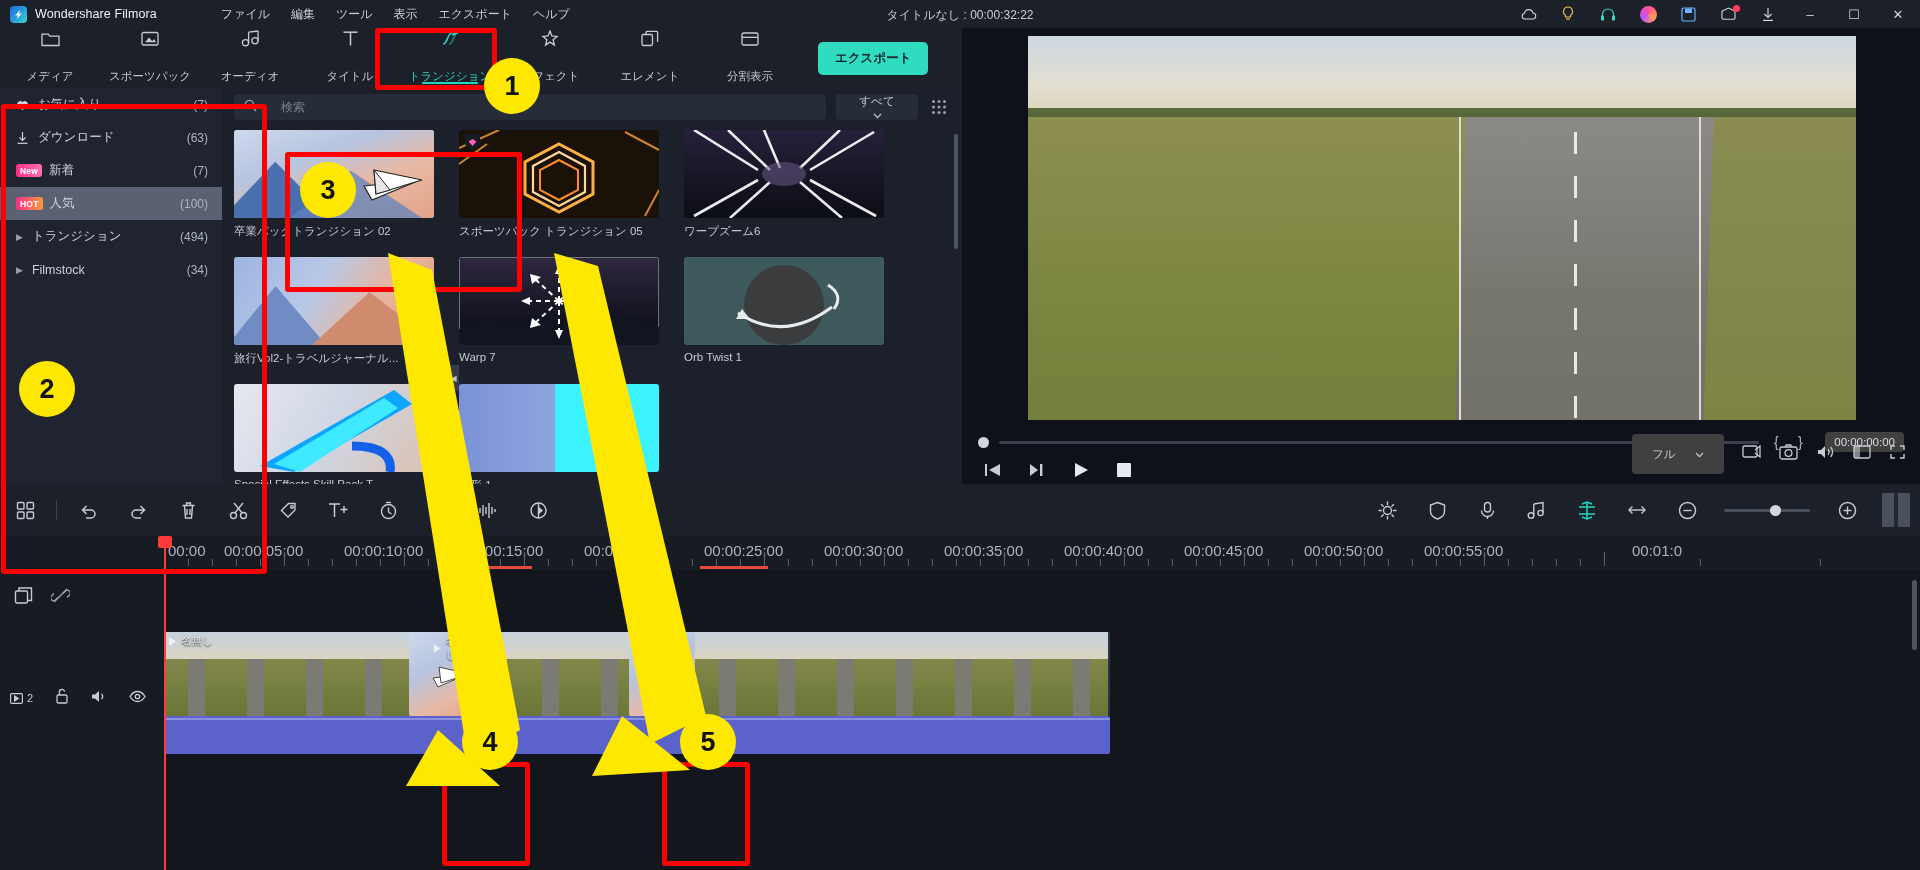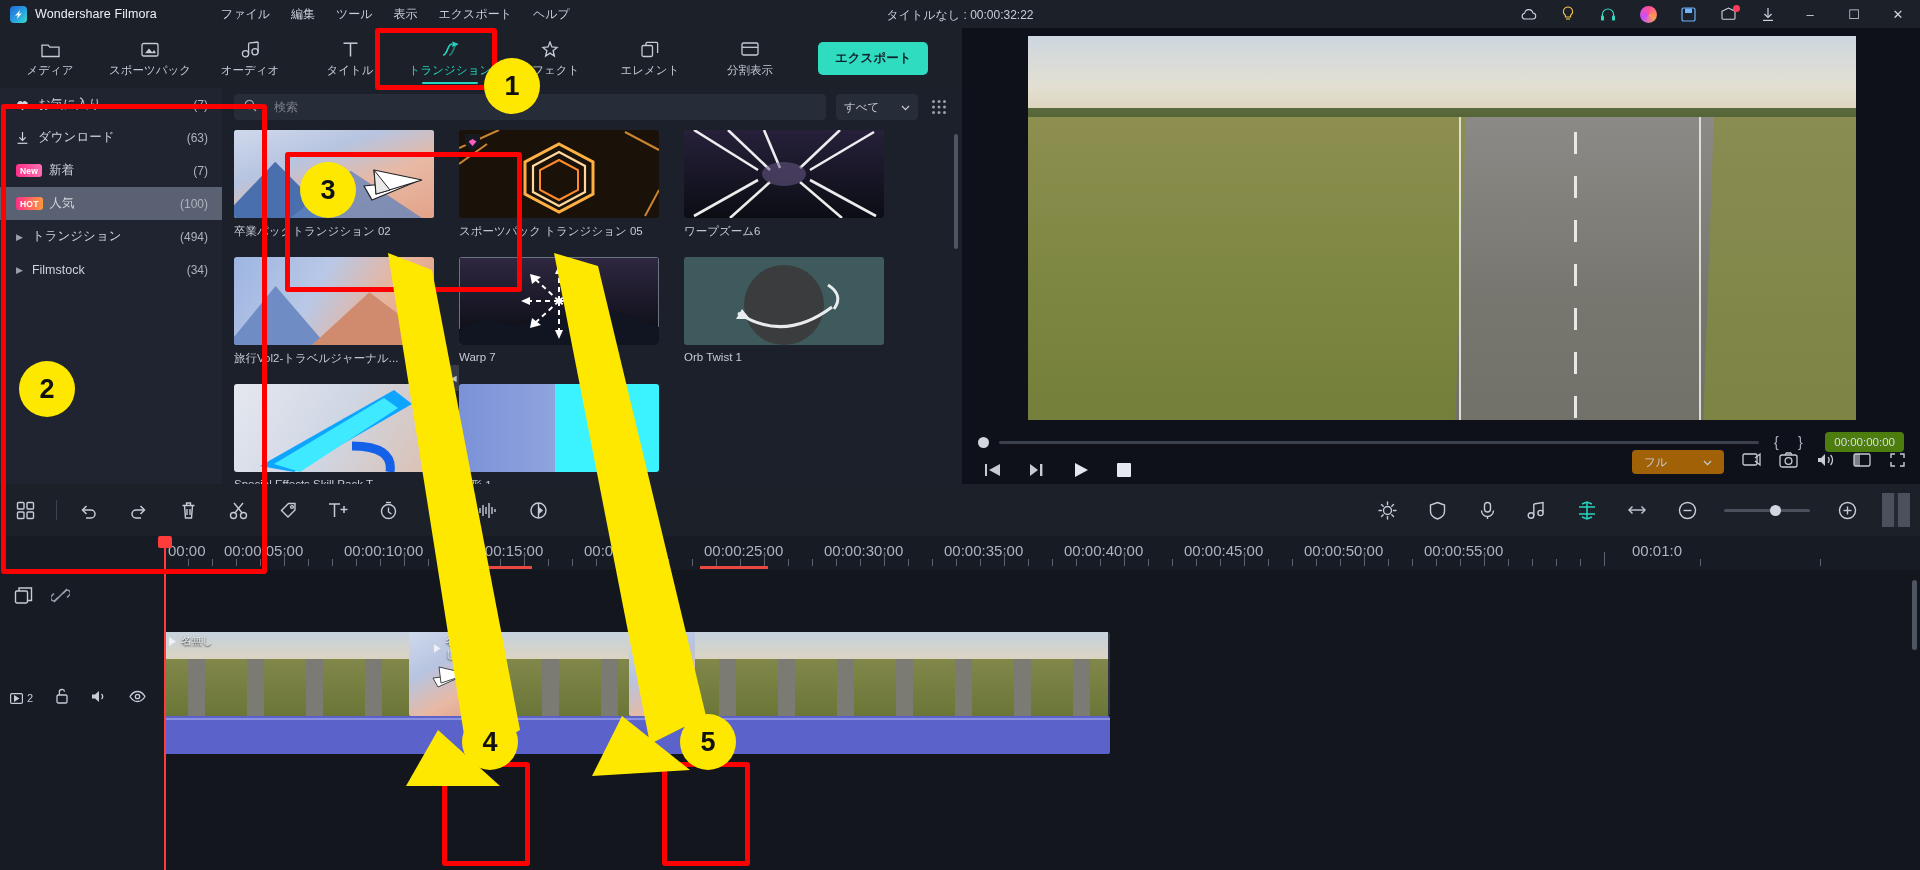--- a/index.html
+++ b/index.html
@@ -52,22 +52,22 @@
     background:#ff3b5c;
   }
 
   
   .toolbar {
     position:absolute; left:0; top:28px; width:1920px; height:60px;
     background:#1b2029; display:flex; align-items:center;
   }
   .tool {
     width:100px; height:60px;
-    display:flex; flex-direction:column; align-items:center; justify-content:center;
-    gap:3px; position:relative;
+    display:flex; flex-direction:column; align-items:center; 
+    gap:20px; position:relative;
   }
   .tool .ti { height:21px; display:flex; align-items:center; justify-content:center; }
   .tool .tl { font-size:11.5px; color:#c6cbd4; white-space:nowrap; }
   .tool.active .tl { color:#27d6c0; }
   .tool.active .ti svg path,
   .tool.active .ti svg line { stroke:#27d6c0; }
   .tool.active::after {
     content:""; position:absolute; left:22px; right:22px; bottom:4px;
     height:2.5px; background:#27d6c0; border-radius:2px;
   }
@@ -99,31 +99,31 @@
   .caret { font-size:9px; color:#9aa0ab; margin-right:9px; }
 
   
   .library {
     position:absolute; left:222px; top:88px; width:740px; height:396px;
     background:#1b202a;
   }
   .searchrow { display:flex; align-items:center; height:38px; padding:0 12px; gap:10px; }
   .searchbox {
     flex:1; height:26px; background:#262c38; border-radius:4px;
-    display:flex; align-items:center; padding:0 10px; gap:17px;
+    display:flex; align-items:center; padding:0 10px; gap:24px;
   }
   .searchbox input {
     background:transparent; border:none; outline:none; flex:1;
     color:#d8dce4; font-size:12px; font-family:"Liberation Sans",sans-serif;
   }
   .searchbox input::placeholder { color:#7a808c; }
   .filter {
     width:82px; height:26px; background:#262c38; border-radius:4px;
     display:flex; align-items:center; justify-content:space-between;
-    padding:0 8px; font-size:11.5px; color:#c6cbd4;
+    padding:0 8px; font-size:11.5px; color:#c6cbd4;flex-direction:column;
   }
   .grid-btn { width:22px; height:22px; display:flex; align-items:center; justify-content:center; }
 
   .grid {
     position:absolute; left:12px; top:42px; width:706px; height:344px;
     display:grid; grid-template-columns:repeat(3,200px); gap:18px 25px;
     align-content:start;
   }
   .card { width:200px; }
   .card .thumb {
@@ -229,32 +229,32 @@
 
   .ctrlbar {
     position:absolute; left:0; bottom:0; width:958px; height:64px;
     background:#0e1119;
   }
   .seekrow { display:flex; align-items:center; gap:10px; padding:12px 16px 0 16px; }
   .knob { width:11px;height:11px;border-radius:50%;background:#d2d6de; flex:0 0 auto; }
   .seek { flex:1; height:3px; background:#3a404c; border-radius:2px; }
   .brace { font-size:14px; color:#aeb4bf; width:14px; text-align:center; }
   .tcode {
-    background:#4d7c0f; border-radius:4px; font-size:11.5px; color:#d8dce4;
+    background:#404040; border-radius:4px; font-size:11.5px; color:#d8dce4;
     padding:4px 9px; margin-left:8px;
   }
   .transport {
     display:flex; align-items:center; gap:28px; padding:10px 0 0 22px;
   }
   .ctrl-right {
     position:absolute; right:14px; bottom:10px; display:flex; align-items:center; gap:18px;
   }
   .quality {
-    width:92px;height:24px;background:#a16207;border-radius:4px;
-    display:flex;align-items:center;justify-content:space-between;padding:0 12px;
+    width:92px;height:40px;background:#404040;border-radius:4px;
+    display:flex;align-items:center;justify-content:space-between;padding:0 20px;
     font-size:11.5px;color:#c6cbd4;
   }
 
   
   .tl-toolbar {
     position:absolute; left:0; top:484px; width:1920px; height:52px;
     background:#1b2029; display:flex; align-items:center;
   }
   .tl-ic { width:50px;height:52px;display:flex;align-items:center;justify-content:center; }
   .divider { width:1px;height:20px;background:#3b414e;margin:0 6px; }

